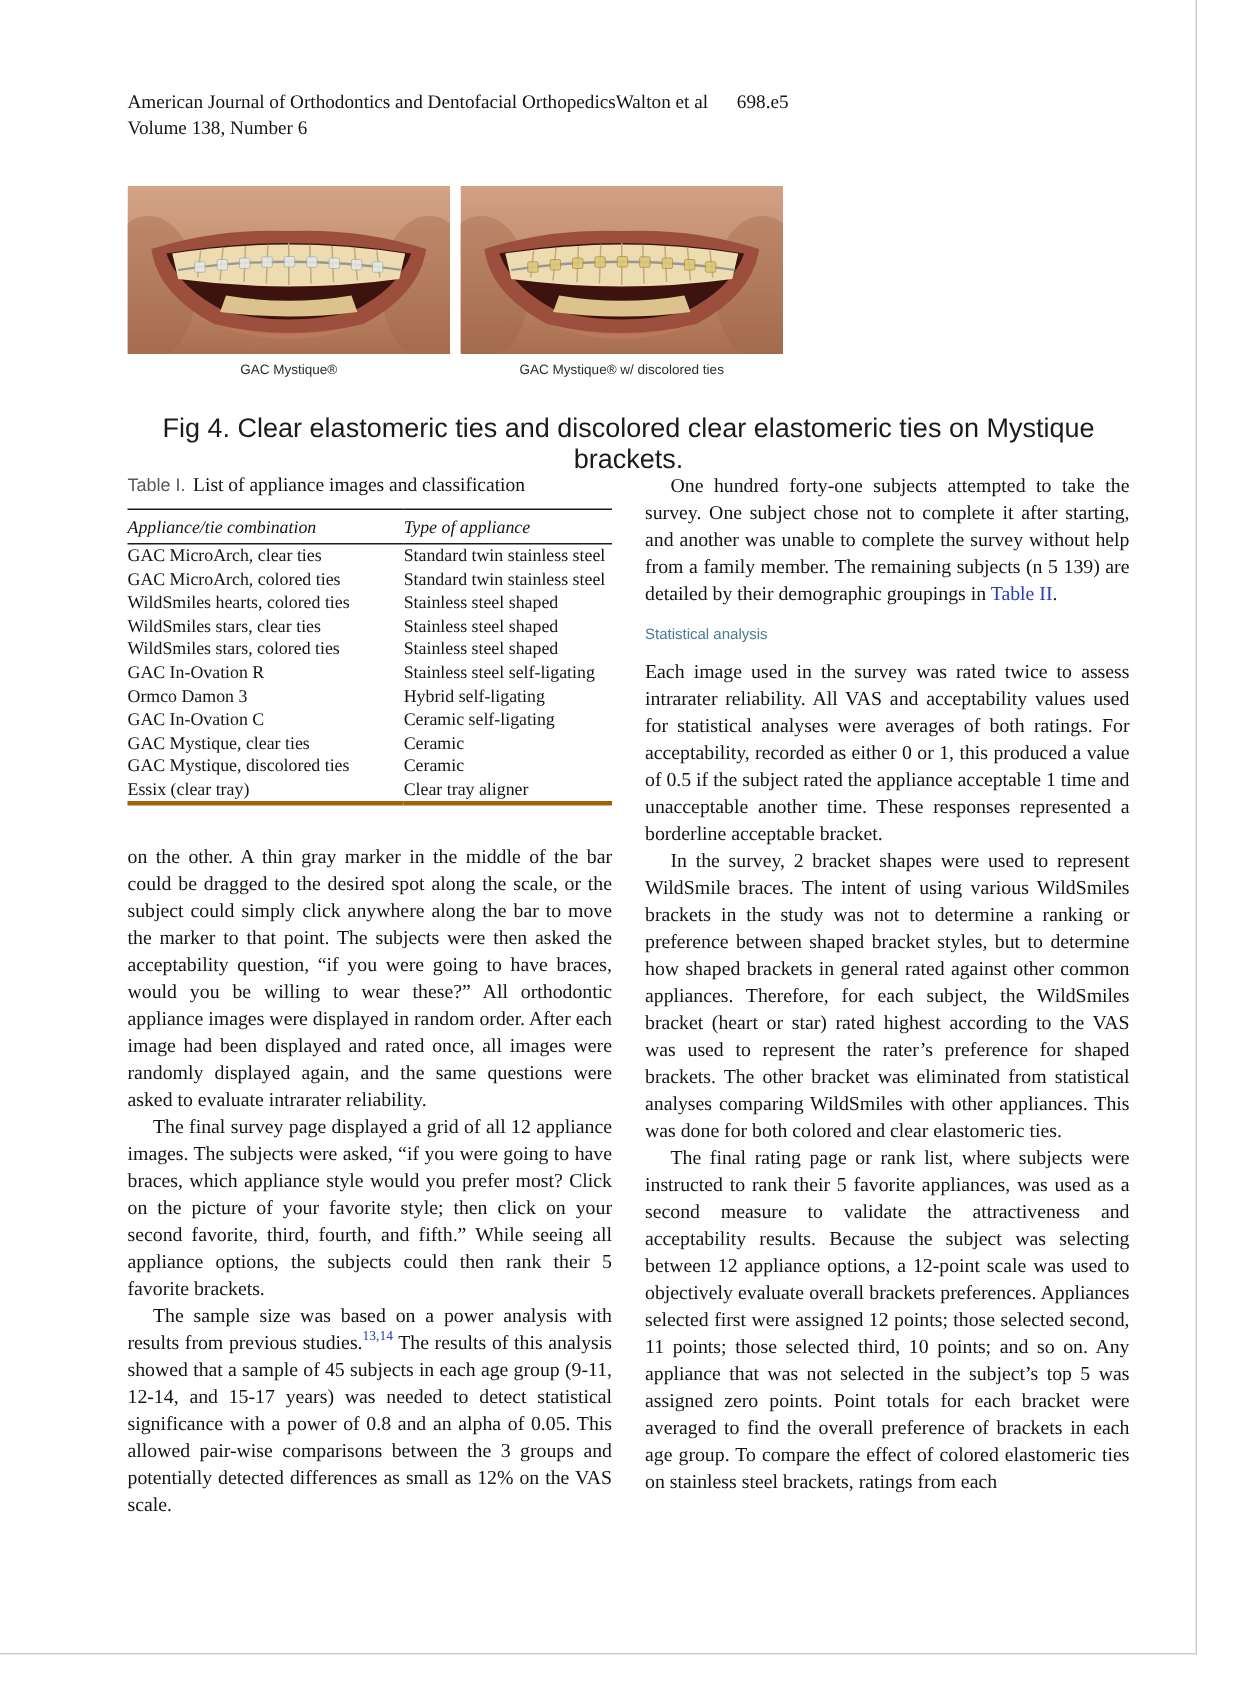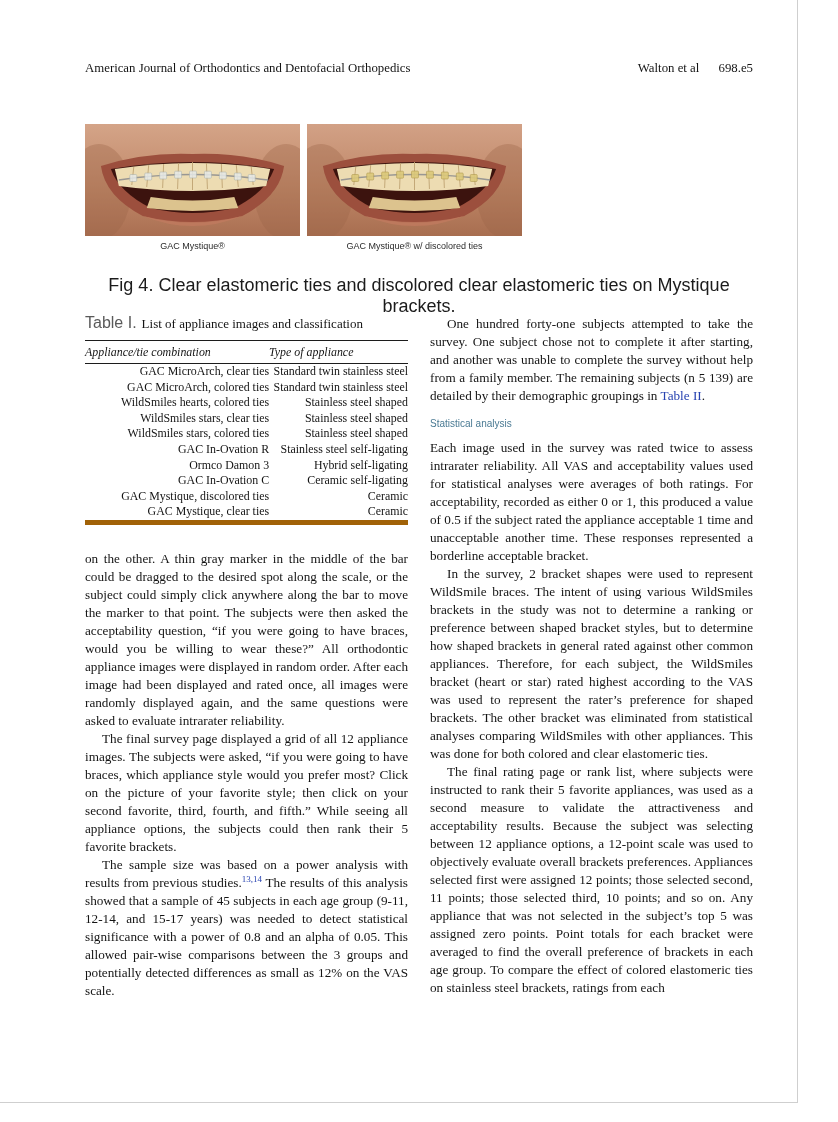--- a/index.html
+++ b/index.html
@@ -10,21 +10,21 @@
   }
   .page {
     position:absolute; top:0; left:0;
     width:798px; height:1103px;
     border-right:1px solid #cfcfcf; border-bottom:1px solid #cfcfcf;
     background:#fff;
   }
   
   .running-head {
     position:absolute; top:60px; left:85px; width:668px;
-    display:flex; justify-content:space-between;
+    display:flex; 
     font-size:12.8px; line-height:16.5px;
   }
   .head-right { white-space:nowrap; }
   .head-right .pageno { margin-left:16px; }
 
   
   .figure-block { position:absolute; top:124px; left:85px; width:668px; text-align:center; }
   .photos { display:flex; justify-content:flex-start; gap:7px; }
   .photo { width:215px; }
   .photo svg { width:215px; height:112px; display:block; }
@@ -42,51 +42,52 @@
     position:absolute; top:315px; left:85px; width:668px;
     display:flex; gap:22px;
   }
   .col { width:323px; font-size:13.2px; line-height:18px; text-align:justify; }
   .col p { margin:0; text-indent:17px; }
   .col p.noindent { text-indent:0; }
 
   
   .table-block { margin-bottom:25px; text-align:left; }
   .table-title { font-size:13px; margin-bottom:8px; line-height:16px; }
-  .table-label { font-family:"Liberation Sans", sans-serif; color:#5a5a5a; font-size:16px; margin-right:5px; }
+  .table-label { font-family:"Liberation Sans", sans-serif; color:#5a5a5a; font-size:12px; margin-right:5px; }
   .table-name { font-weight:normal; }
   table.appliance {
     width:100%; border-collapse:collapse; font-size:11.9px; line-height:14.6px;
-    border-top:1.5px solid #1c1c1c; border-bottom:5px solid #a16207;
+    border-top:1.5px solid #1c1c1c; border-bottom:3px solid #a16207;
   }
   .appliance th {
     font-style:italic; font-weight:normal; text-align:left;
     padding:4px 0 3px; border-bottom:1px solid #1c1c1c;
   }
-  .appliance td { padding:0.5px 0; vertical-align:top;text-align:right; }
+  .appliance td { padding:0.5px 0; vertical-align:top; }
   .appliance td:first-child, .appliance th:first-child { width:57%; }
 
   
   h3.section {
     font-family:"Liberation Sans", sans-serif; font-size:10px; font-weight:normal;
     color:#4a7a93; margin:10px 0 6px; text-align:left; text-indent:0;
   }
 
   
   .xref { color:#2742b0; text-decoration:none; cursor:pointer; }
   sup.ref { color:#2742b0; font-size:9px; line-height:0; cursor:pointer; }
 </style>
 </head>
 <body>
 
 <div class="page">
 
   <div class="running-head">
     <div class="head-left">
       <div>American Journal of Orthodontics and Dentofacial Orthopedics</div>
+      <div>Volume 138, Number 6</div>
     </div>
     <div class="head-right">
       <span>Walton et al</span>
       <span class="pageno">698.e5</span>
     </div>
   </div>
 
   <div class="figure-block">
     <div class="photos">
 
@@ -225,26 +226,30 @@
               </tr>
               <tr>
                 <td>Ormco Damon 3</td>
                 <td>Hybrid self-ligating</td>
               </tr>
               <tr>
                 <td>GAC In-Ovation C</td>
                 <td>Ceramic self-ligating</td>
               </tr>
               <tr>
+                <td>GAC Mystique, clear ties</td>
+                <td>Ceramic</td>
+              </tr>
+              <tr>
                 <td>GAC Mystique, discolored ties</td>
                 <td>Ceramic</td>
               </tr>
               <tr>
-                <td>GAC Mystique, clear ties</td>
-                <td>Ceramic</td>
+                <td>Essix (clear tray)</td>
+                <td>Clear tray aligner</td>
               </tr>
             </tbody>
         </table>
       </div>
 
       <p class="noindent">on the other. A thin gray marker in the middle of the bar could be dragged to the desired spot along the scale, or the subject could simply click anywhere along the bar to move the marker to that point. The subjects were then asked the acceptability question, “if you were going to have braces, would you be willing to wear these?” All orthodontic appliance images were displayed in random order. After each image had been displayed and rated once, all images were randomly displayed again, and the same questions were asked to evaluate intrarater reliability.</p>
       <p>The final survey page displayed a grid of all 12 appliance images. The subjects were asked, “if you were going to have braces, which appliance style would you prefer most? Click on the picture of your favorite style; then click on your second favorite, third, fourth, and fifth.” While seeing all appliance options, the subjects could then rank their 5 favorite brackets.</p>
       <p><span>The sample size was based on a power analysis with results from previous studies.</span><sup class="ref">13,14</sup><span> The results of this analysis showed that a sample of 45 subjects in each age group (9-11, 12-14, and 15-17 years) was needed to detect statistical significance with a power of 0.8 and an alpha of 0.05. This allowed pair-wise comparisons between the 3 groups and potentially detected differences as small as 12% on the VAS scale.</span></p>
     </div>
 

